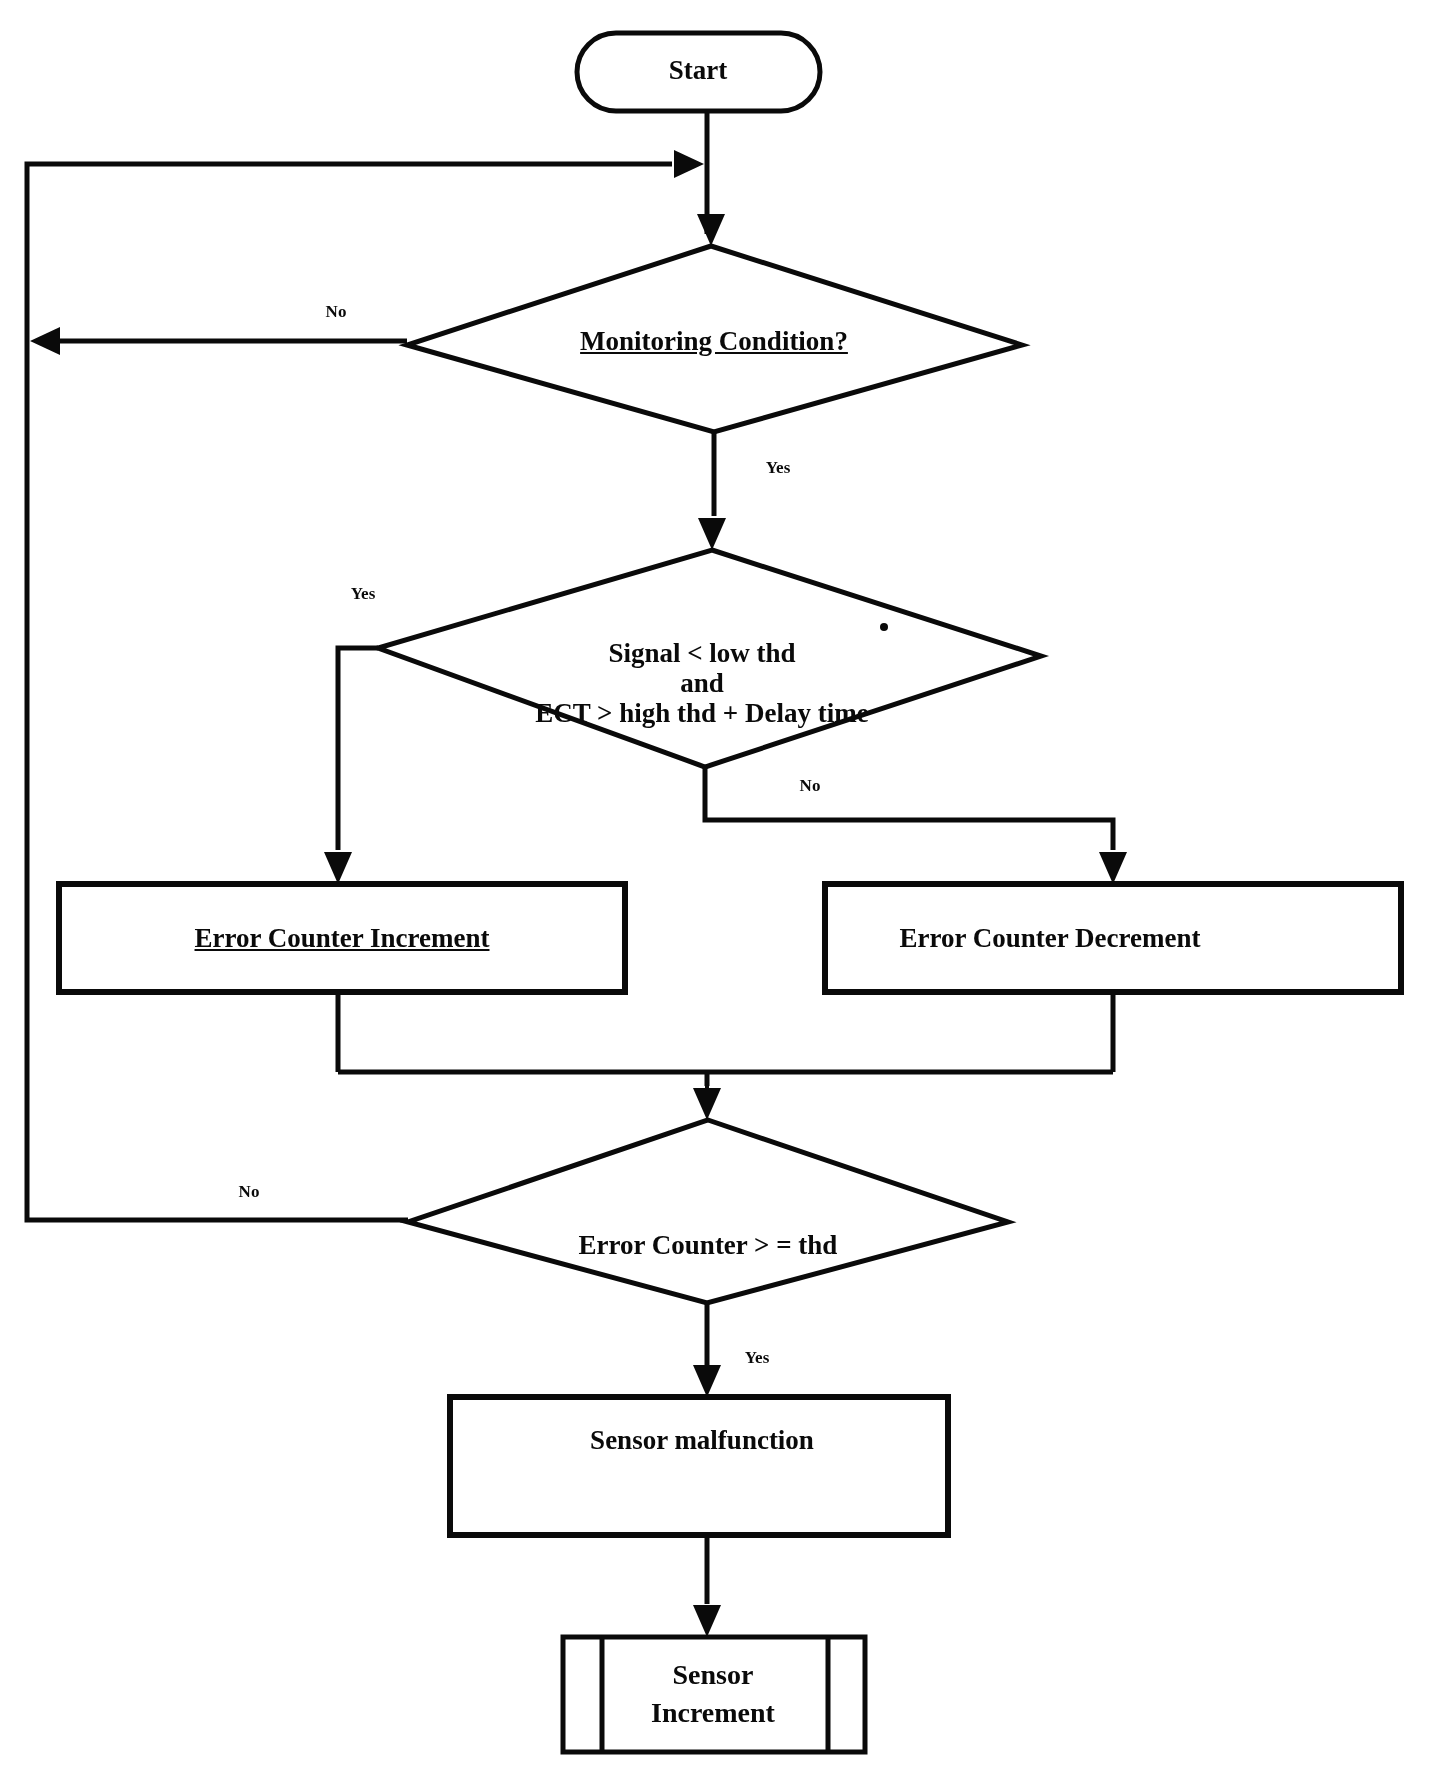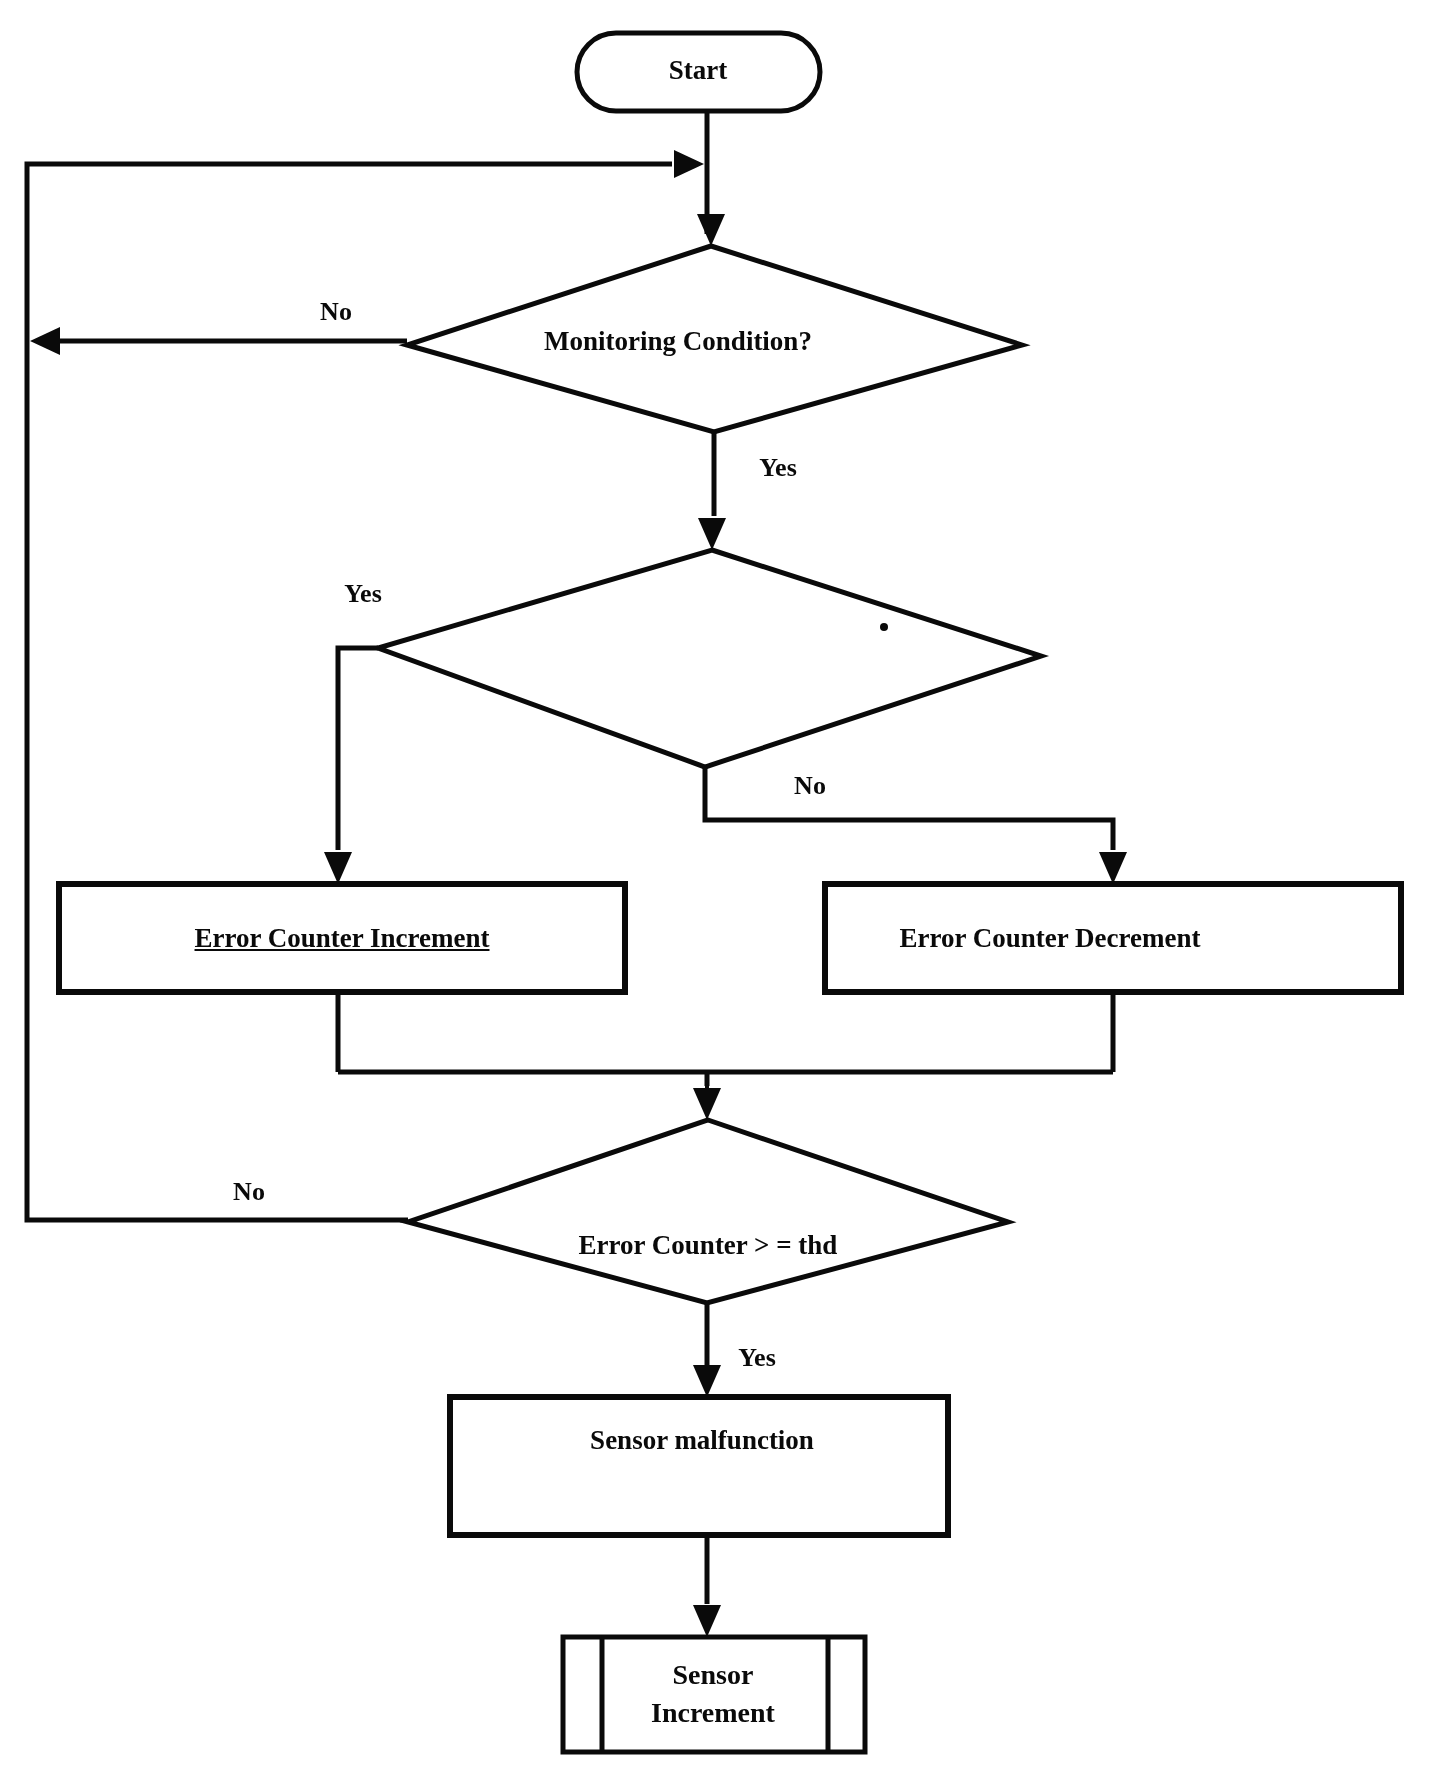--- a/index.html
+++ b/index.html
@@ -6,21 +6,21 @@
   .canvas {
     position:relative; width:1440px; height:1792px; background:#ffffff;
     font-family:"Liberation Serif", serif; overflow:hidden;
   }
   .canvas svg { position:absolute; left:0; top:0; }
   .lbl {
     position:absolute; transform:translate(-50%,-50%);
     font-weight:bold; font-size:27px; color:#0a0a0a;
     white-space:nowrap; text-align:center; line-height:30px;
   }
-  .lbl.small { font-size:26px; }
+  .lbl.small { font-size:17px; }
   .lbl.fault { line-height:38px; font-size:28px; }
 </style>
 </head>
 <body>
 
 <div class="canvas">
 
   <svg width="1440" height="1792" viewBox="0 0 1440 1792">
     <g fill="none" stroke="#0a0a0a" stroke-width="5">
 
@@ -70,26 +70,31 @@
       <polygon points="707,1120 693,1088 721,1088"></polygon>
       <polygon points="707,1397 693,1365 721,1365"></polygon>
       <polygon points="707,1637 693,1605 721,1605"></polygon>
 
       <circle cx="884" cy="627" r="4"></circle>
     </g>
   </svg>
 
   <div class="lbl" style="left:698px; top:70px;">Start</div>
 
-  <div class="lbl" style="left:678px; top:341px;">Monitoring Condition?</div>
+  <div class="lbl" style="left:714px; top:341px;text-decoration:underline;">Monitoring Condition?</div>
 
   <div class="lbl small" style="left:336px; top:312px;">No</div>
 
   <div class="lbl small" style="left:778px; top:468px;">Yes</div>
 
+  <div class="lbl" style="left:702px; top:683px;">
+    <div>Signal &lt; low thd</div>
+    <div>and</div>
+    <div>ECT &gt; high thd + Delay time</div>
+  </div>
 
   <div class="lbl small" style="left:363px; top:594px;">Yes</div>
 
   <div class="lbl small" style="left:810px; top:786px;">No</div>
 
   <div class="lbl" style="left:342px; top:938px;text-decoration:underline;">Error Counter Increment</div>
 
   <div class="lbl" style="left:1050px; top:938px;">Error Counter Decrement</div>
 
   <div class="lbl" style="left:708px; top:1217px;margin-top:28px;">Error Counter &gt; = thd</div>

